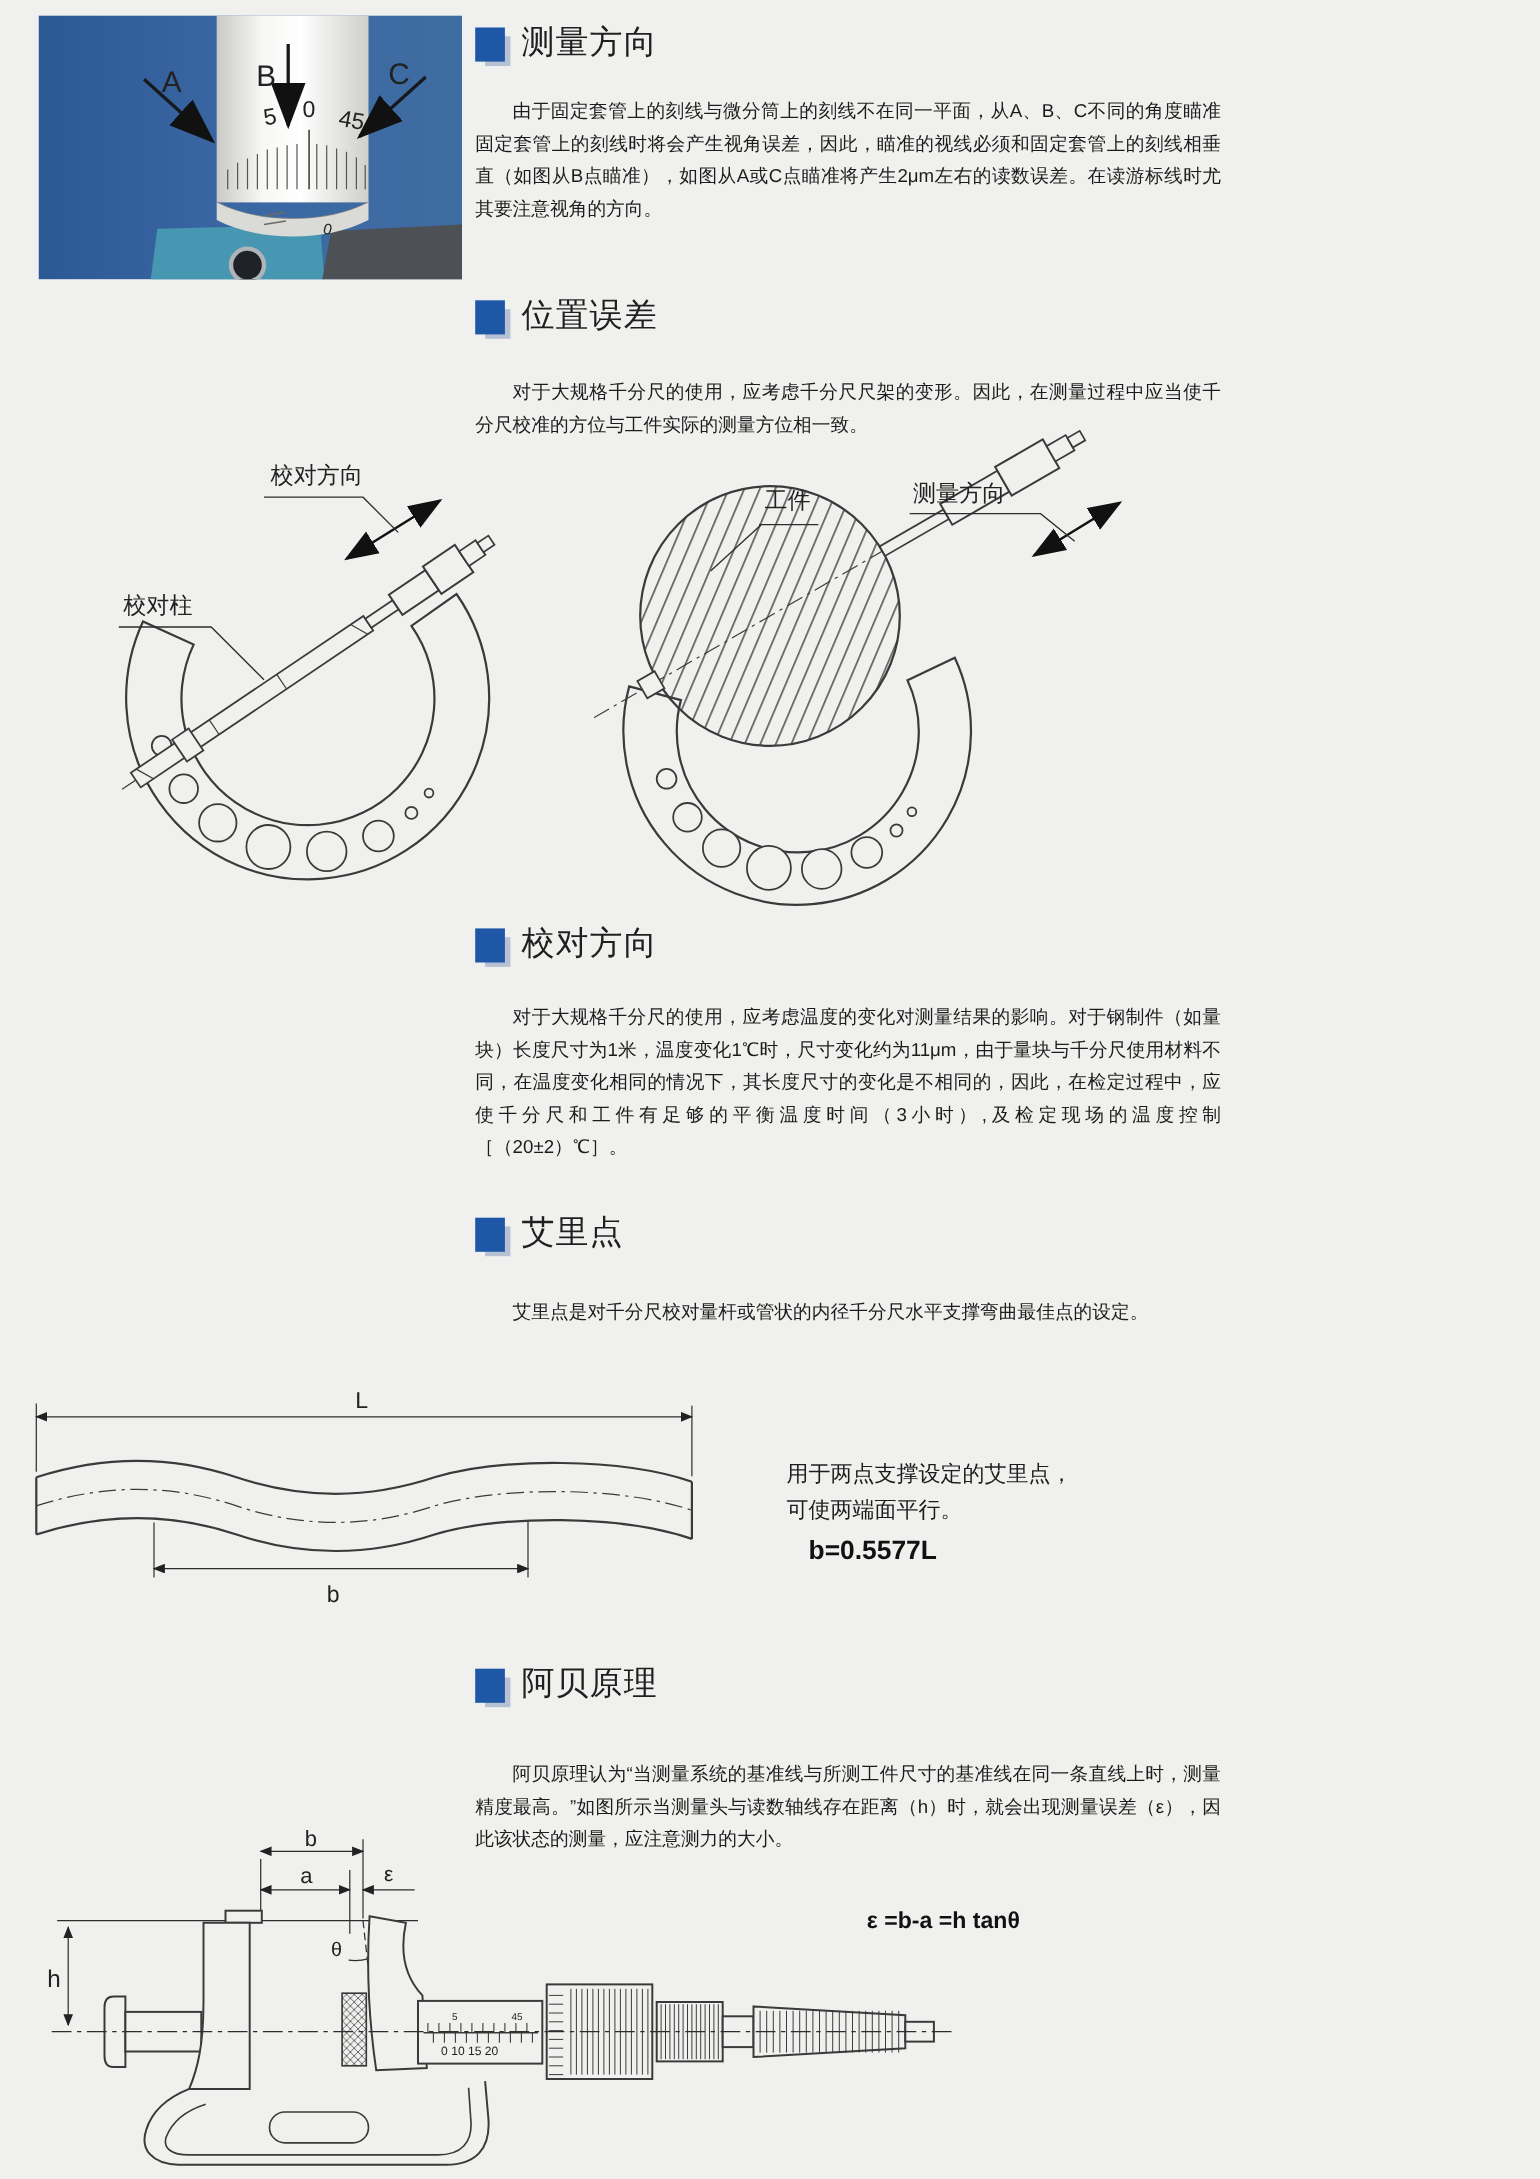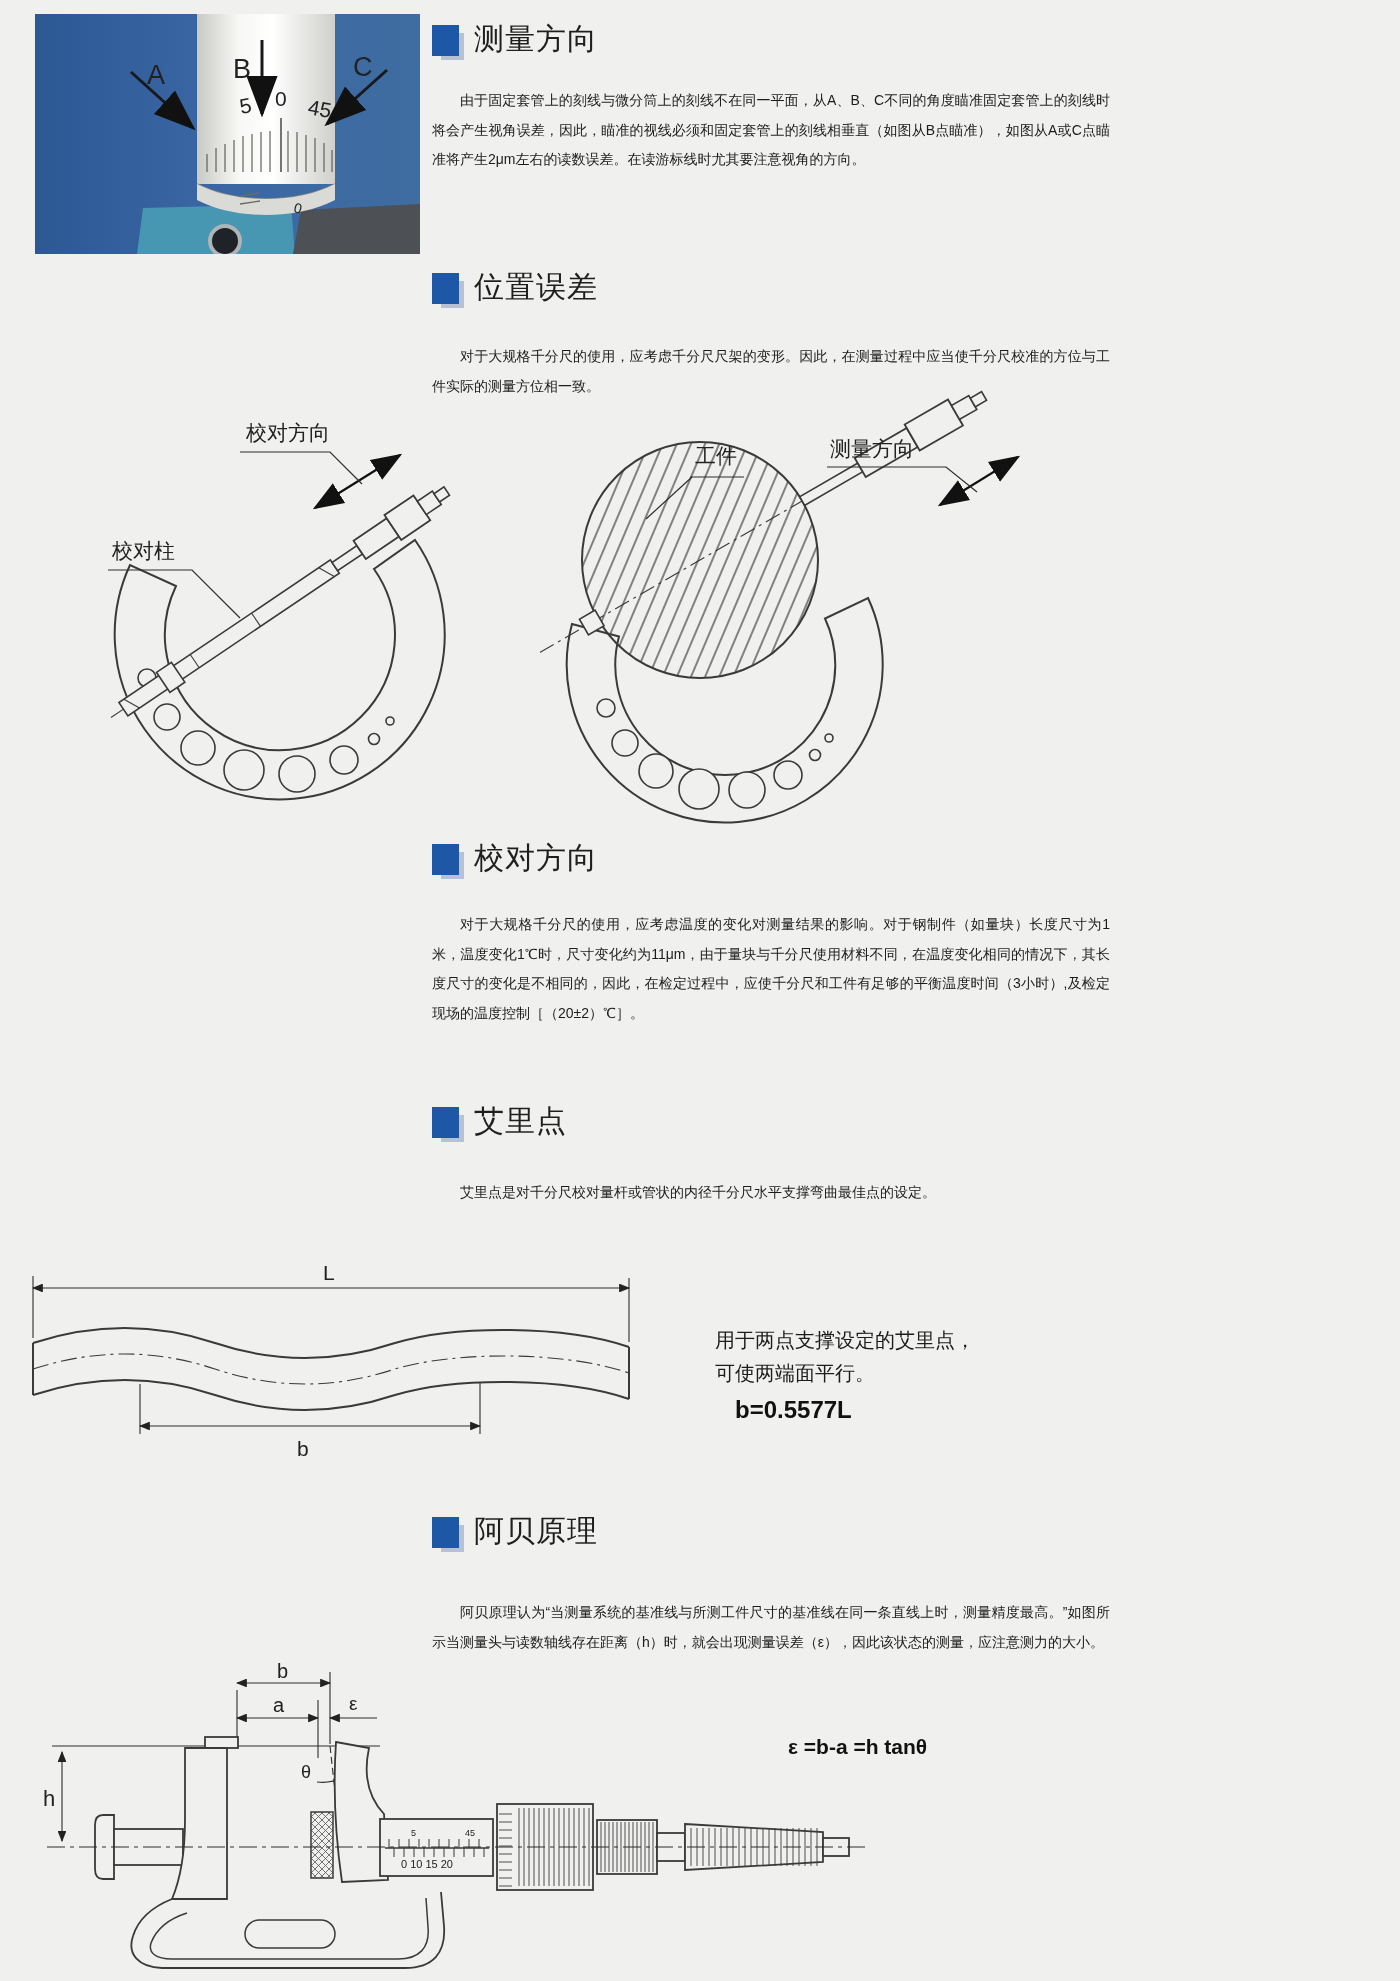--- a/index.html
+++ b/index.html
@@ -1,21 +1,21 @@
 <!DOCTYPE html>
 <html><head>
 <meta charset="utf-8">
 <style>
   * { margin:0; padding:0; box-sizing:border-box; }
   body { background:#e8e8e6; font-family:"Liberation Sans", sans-serif; }
   .page { position:relative; width:1400px; height:1981px; background:#f0f0ee; overflow:hidden; margin:0 auto; }
   .sec { position:absolute; left:432px; display:flex; align-items:flex-start; }
   .sq { width:27px; height:31px; background:#1d57a6; box-shadow:7px 6px 0 -2px #b7c1d4; margin-top:3px; flex:none; }
   .sec-title { font-size:30px; color:#1f1f1f; letter-spacing:1px; margin-left:15px; line-height:34px; }
-  .para { position:absolute; left:432px; width:678px; font-size:14px; line-height:29.6px; color:#1c1c1c; text-indent:2em; text-align:justify; }
+  .para { position:absolute; left:432px; width:678px; font-size:17px; line-height:29.6px; color:#1c1c1c; text-indent:2em; text-align:justify; }
   .dlabel { position:absolute; font-size:21px; color:#222; white-space:nowrap; line-height:26px; }
   .note { position:absolute; font-size:20px; color:#1c1c1c; white-space:nowrap; line-height:30px; }
   .formula { position:absolute; font-weight:bold; color:#111; white-space:nowrap; }
   svg { position:absolute; }
   svg text { fill:#222; }
 </style>
 </head>
 <body>
 
 <div class="page">

